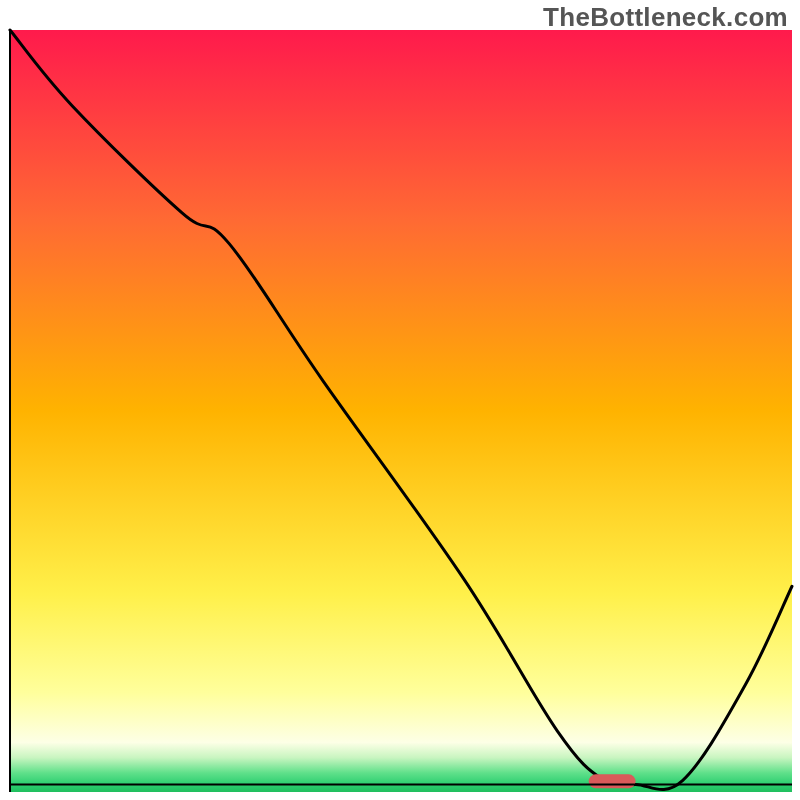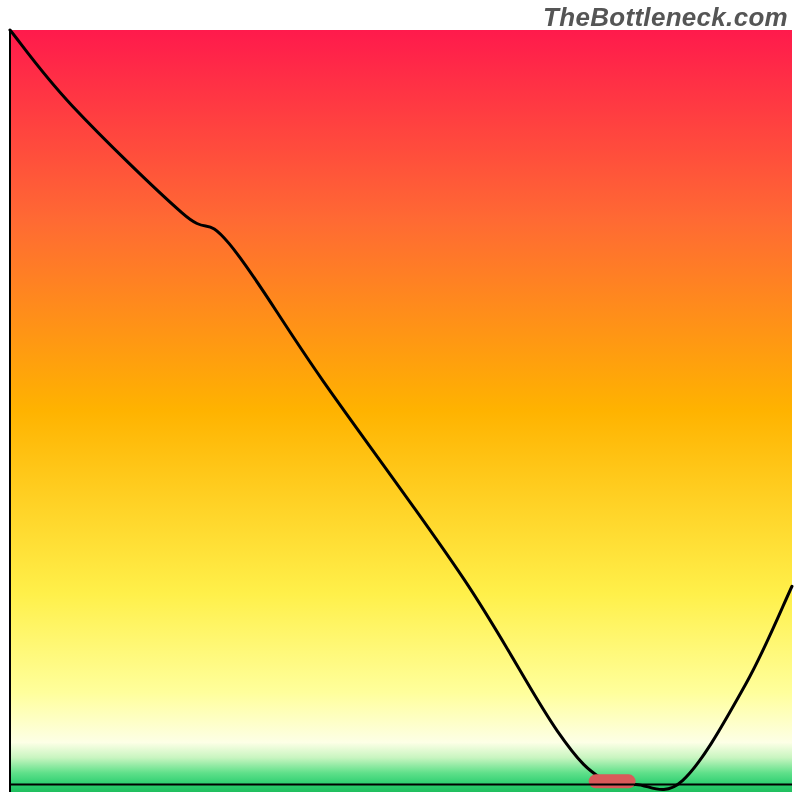--- a/index.html
+++ b/index.html
@@ -7,21 +7,20 @@
     padding: 0;
     width: 800px;
     height: 800px;
     background: #ffffff;
     font-family: Arial, Helvetica, sans-serif;
   }
   #root {
     position: relative;
     width: 800px;
     height: 800px;
-    font-style: italic;
   }
   .watermark {
     position: absolute;
     top: 2px;
     right: 12px;
     font-size: 26px;
     font-weight: 600;
     color: #555;
     letter-spacing: 0.3px;
   }

